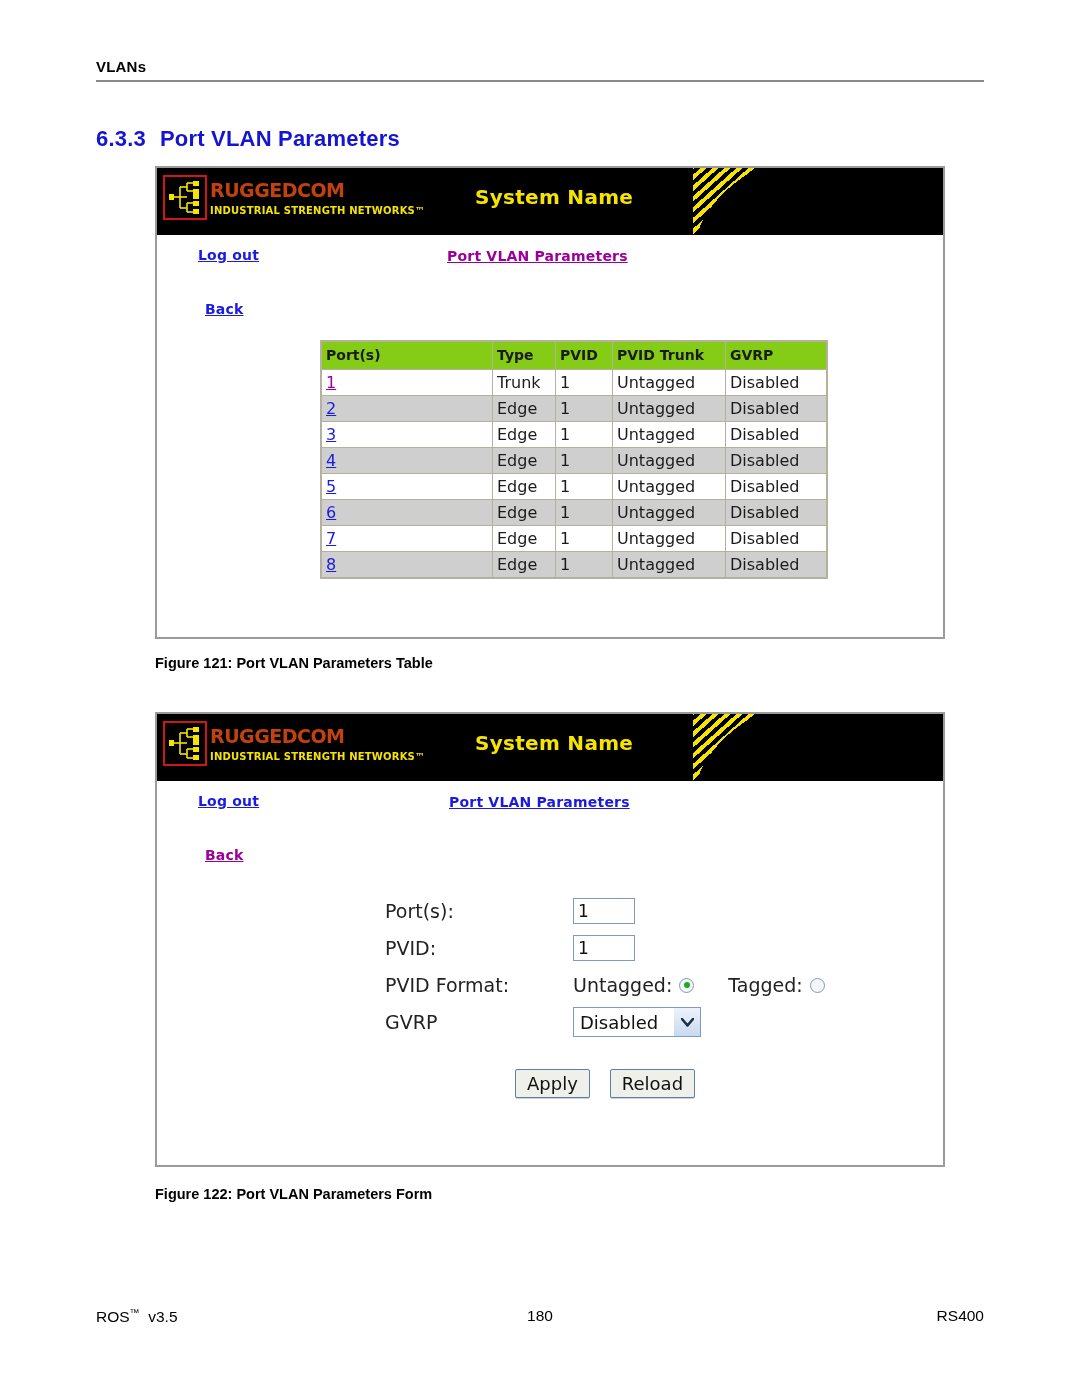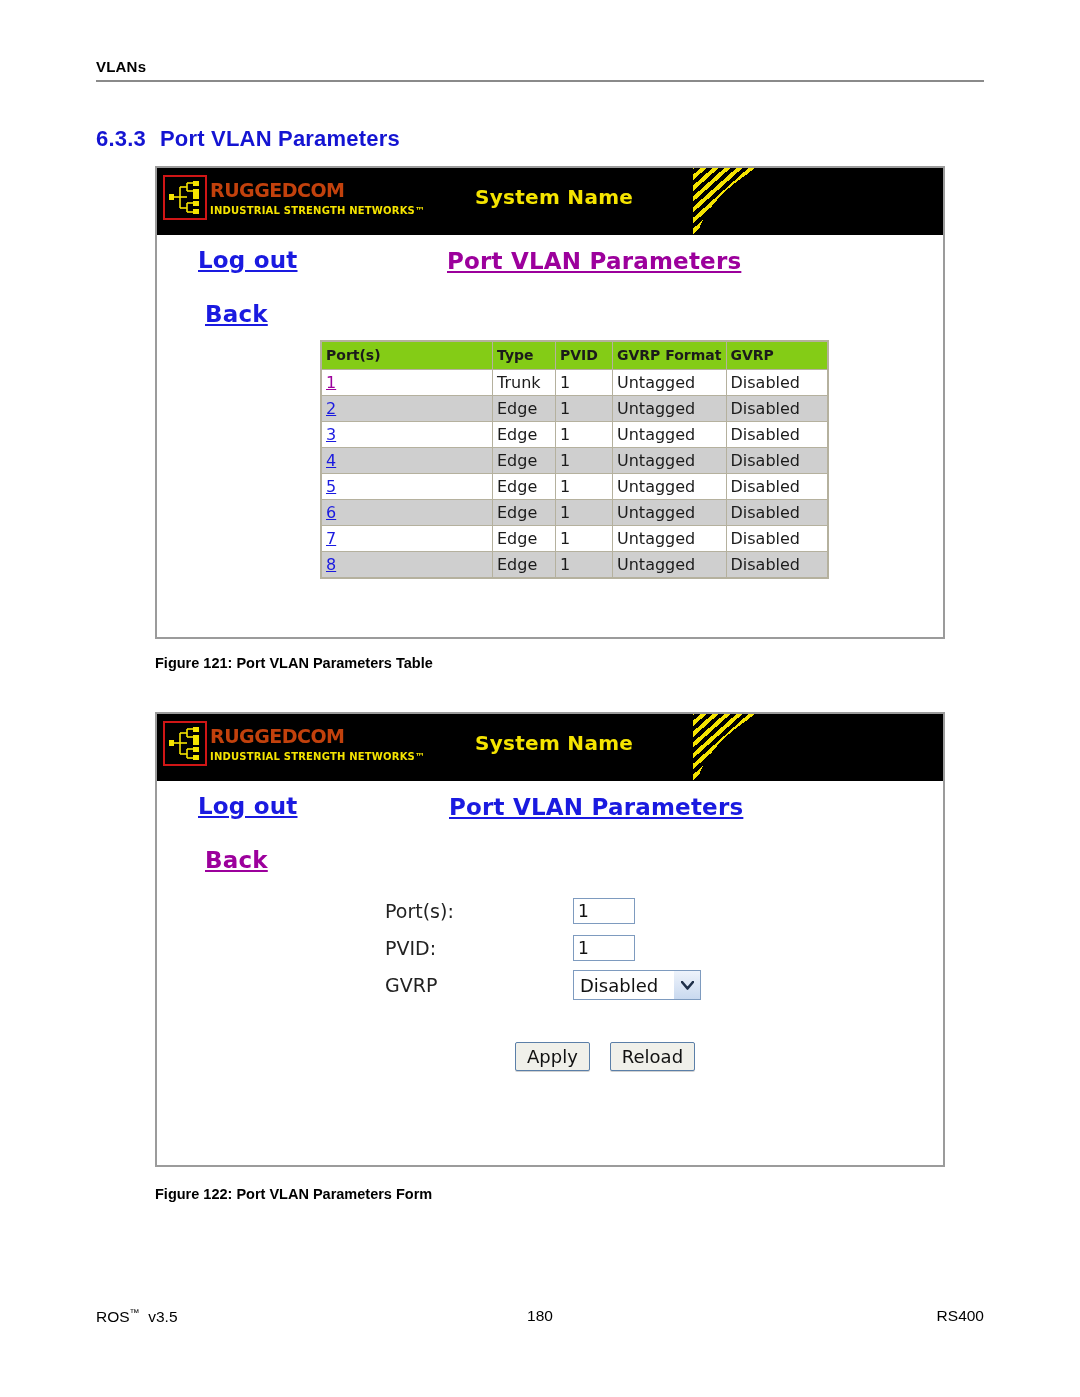--- a/index.html
+++ b/index.html
@@ -137,21 +137,21 @@
     mask-image: radial-gradient(ellipse 260px 132px at 104% 128%, transparent 0 99.5%, #000 99.5%);
   }
 
   
   .rc-navrow {
     position: relative;
     height: 118px;
   }
   .rc-link {
     position: absolute;
-    font-size: 23px;
+    font-size: 14px;
     font-weight: bold;
     text-decoration: underline;
     letter-spacing: .2px;
     font-family: "DejaVu Sans", sans-serif;
     white-space: nowrap;
     cursor: pointer;
   }
   .nav-logout  { left: 41px;  top: 12px; }
   .nav-back    { left: 48px;  top: 66px; }
   .nav-title   { left: 290px; top: 13px; }
@@ -275,21 +275,21 @@
     background: linear-gradient(#eef3fb, #c9d9ef);
     display: flex;
     align-items: center;
     justify-content: center;
     flex: none;
   }
   .select-arrow svg { display: block; }
 
   .btn-row {
     display: flex;
-    margin-top: 40px;
+    margin-top: 30px;
     margin-left: 130px;
   }
   .ui-btn {
     background: #f0f0ea;
     border: 1.5px solid #5b7fa8;
     border-radius: 2px;
     font-family: "DejaVu Sans", sans-serif;
     font-size: 18px;
     color: #111;
     padding: 3px 11px;
@@ -368,21 +368,21 @@
     <div class="rc-link nav-back" style="color: rgb(26, 26, 224);">Back</div>
     <div class="rc-link nav-title" style="color: rgb(156, 0, 156);">Port VLAN Parameters</div>
   </div>
 
   <table class="port-table">
     <thead>
       <tr>
         <th class="th-ports">Port(s)</th>
         <th class="th-type">Type</th>
         <th class="th-pvid">PVID</th>
-        <th class="th-fmt">GVRP Format</th>
+        <th class="th-fmt">PVID Trunk</th>
         <th class="th-gvrp">GVRP</th>
       </tr>
     </thead>
     <tbody id="port-table-body">
         <tr class="row-white">
           <td><span class="port-link" style="color: rgb(156, 0, 156);">1</span></td>
           <td>Trunk</td>
           <td>1</td>
           <td>Untagged</td>
           <td>Disabled</td>
@@ -492,20 +492,30 @@
       <div class="form-label">Port(s):</div>
       <input class="txt-input" type="text" value="1" style="">
     </div>
 
 
     <div class="form-row">
       <div class="form-label">PVID:</div>
       <input class="txt-input" type="text" value="1" style="">
     </div>
 
+    <div class="form-row">
+      <div class="form-label form-label-wide">PVID Format:</div>
+      <div class="radio-group">
+        <span class="radio-lbl">Untagged:</span>
+        <span class="radio on" id="radio-fmt-untagged"></span>
+        <span class="gap-lg"></span>
+        <span class="radio-lbl">Tagged:</span>
+        <span class="radio" id="radio-fmt-tagged"></span>
+      </div>
+    </div>
 
     <div class="form-row">
       <div class="form-label">GVRP</div>
       <div class="select-box">
         <span class="select-val">Disabled</span>
         <span class="select-arrow">
           <svg width="13" height="9" viewBox="0 0 13 9">
               <path d="M1 1 L6.5 7.5 L12 1" stroke="#20304a" stroke-width="2.6" fill="none" stroke-linecap="round" stroke-linejoin="round"></path>
             </svg>
         </span>

